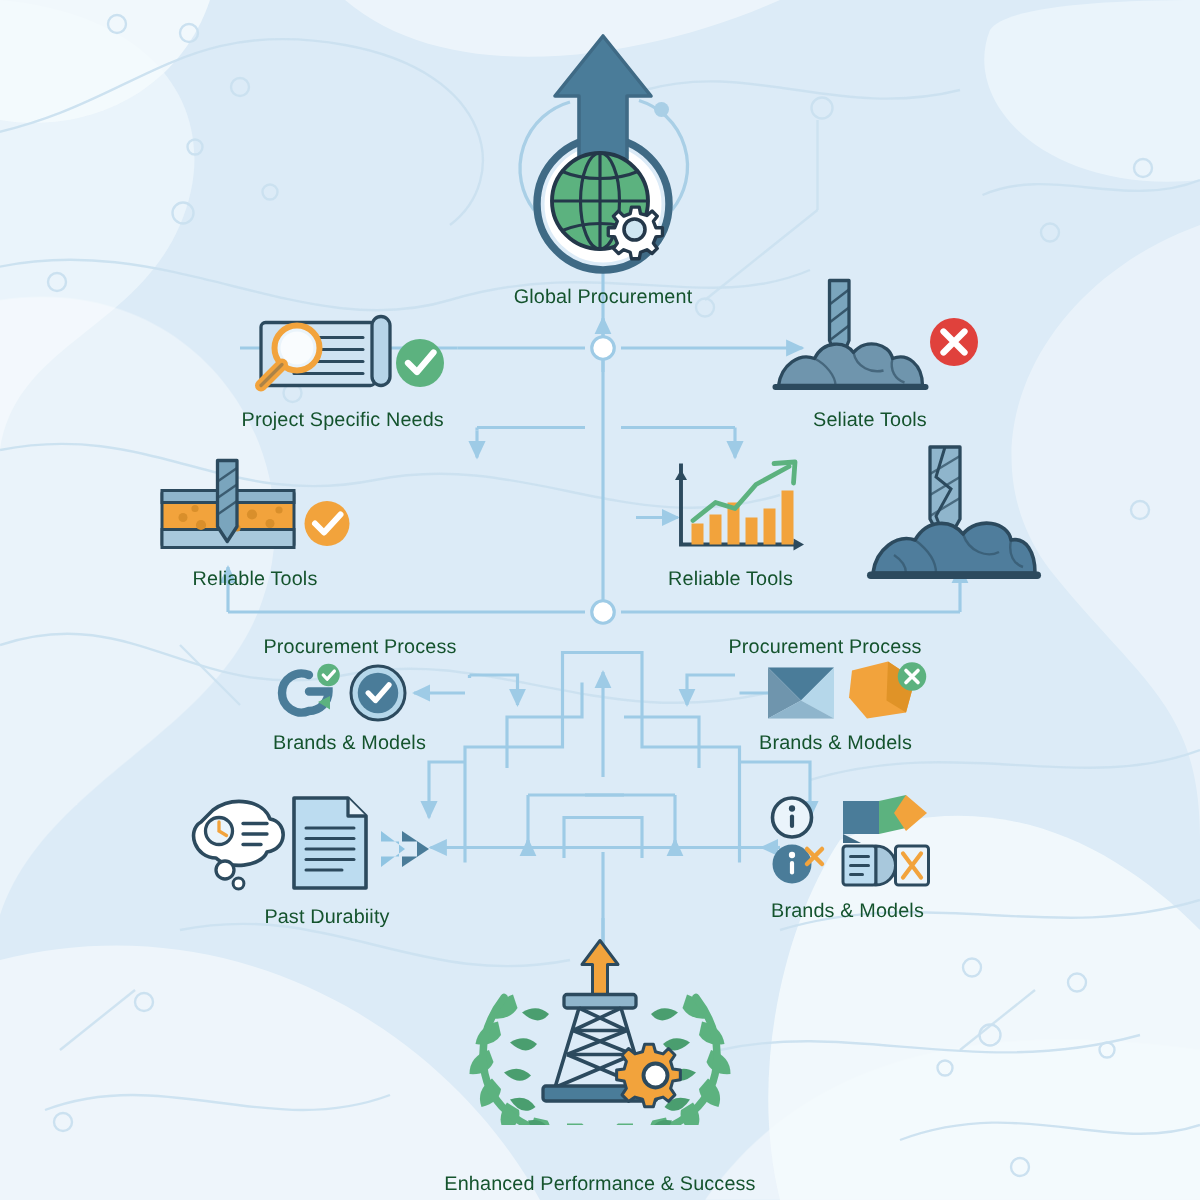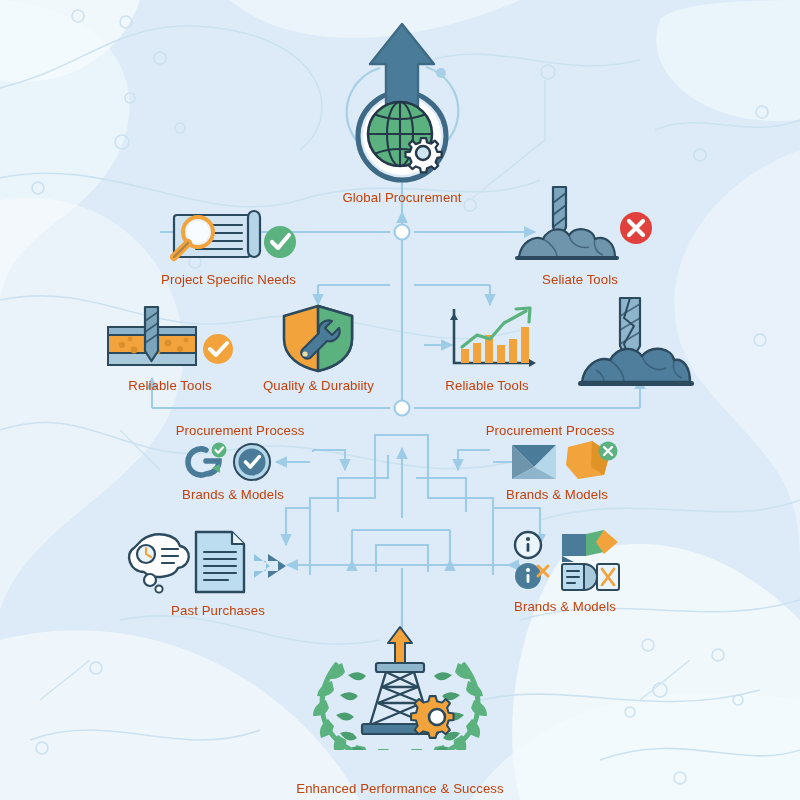--- a/index.html
+++ b/index.html
@@ -11,21 +11,21 @@
     position:relative;
   }
   #stage{position:absolute;inset:0;width:800px;height:800px;}
   .bg{position:absolute;inset:0;z-index:0;}
   .diagram{position:absolute;inset:0;z-index:2;}
   .nodes{position:absolute;inset:0;z-index:3;}
 
   .node{position:absolute;display:flex;flex-direction:column;align-items:center;}
   .node .art{position:relative;display:flex;align-items:center;justify-content:center;}
   .lbl{
-    margin-top:5px;color:#c2410c;font-size:13.2px;line-height:1.15;
+    margin-top:5px;color:#14532d;font-size:13.2px;line-height:1.15;
     white-space:nowrap;text-align:center;letter-spacing:.1px;
   }
 </style>
 </head>
 <body>
 
 <div id="stage">
 
   <svg class="bg" viewBox="0 0 800 800">
     <rect x="0" y="0" width="800" height="800" fill="#dcebf7"></rect>
@@ -271,32 +271,20 @@
             <line x1="45" y1="38" x2="58" y2="29"></line>
           </g>
 
           <circle cx="118" cy="44" r="15" fill="#f2a33c"></circle>
           <path d="M110,44 l6,6 l11,-12" fill="none" stroke="#fff" stroke-width="4" stroke-linecap="round" stroke-linejoin="round"></path>
         </svg>
       </div>
       <div class="lbl">Reliable Tools</div>
     </div>
 
-    <div class="node" style="left:256px;top:303px;width:125px;">
-      <div class="art" style="width:125px;height:70px;">
-        <svg width="125" height="70" viewBox="0 0 125 70">
-          <path d="M62,3 L96,13 V36 C96,54 80,64 62,68 C44,64 28,54 28,36 V13 Z" fill="#f2a33c" stroke="#2c4a5e" stroke-width="2.6" stroke-linejoin="round"></path>
-          <path d="M62,3 L96,13 V36 C96,54 80,64 62,68 Z" fill="#5cb27f" stroke="#2c4a5e" stroke-width="2.6" stroke-linejoin="round"></path>
-
-          <path d="M76,18 a10,10 0 0 0 -13,12 l-17,17 a6,6 0 0 0 8,8 l17,-17 a10,10 0 0 0 12,-13 l-7,7 l-7,-7 z" fill="#4a7c99" stroke="#2c4a5e" stroke-width="2.2" stroke-linejoin="round"></path>
-          <circle cx="49" cy="51" r="2.6" fill="#f2d9a8"></circle>
-        </svg>
-      </div>
-      <div class="lbl">Quality &amp; Durabiity</div>
-    </div>
 
     <div class="node" style="left:432px;top:305px;width:110px;">
       <div class="art" style="width:110px;height:68px;">
         <svg width="110" height="68" viewBox="0 0 110 68">
 
           <path d="M22,4 L22,58 L100,58" fill="none" stroke="#2c4a5e" stroke-width="2.6"></path>
           <path d="M22,8 l-4,7 h8 z" fill="#2c4a5e"></path>
           <path d="M97,54 l7,4 l-7,4 z" fill="#2c4a5e"></path>
 
           <g fill="#f2a33c">
@@ -402,21 +390,21 @@
             <line x1="86" y1="31" x2="118" y2="31"></line>
             <line x1="86" y1="38" x2="118" y2="38"></line>
             <line x1="86" y1="45" x2="118" y2="45"></line>
             <line x1="86" y1="52" x2="110" y2="52"></line>
           </g>
 
           <path d="M136,26 L152,38 L136,50 L136,43 L148,43 L148,33 L136,33 Z" fill="#8fc4e2"></path>
           <path d="M150,26 L168,38 L150,50 L150,43 L160,43 L160,33 L150,33 Z" fill="#4a7c99"></path>
         </svg>
       </div>
-      <div class="lbl">Past Purchases</div>
+      <div class="lbl">Past Durabiity</div>
     </div>
 
     <div class="node" style="left:500px;top:528px;width:130px;">
       <div class="art" style="width:130px;height:66px;">
         <svg width="130" height="66" viewBox="0 0 130 66">
 
           <circle cx="28" cy="17" r="13" fill="#eaf4fb" stroke="#2c4a5e" stroke-width="2.4"></circle>
           <circle cx="28" cy="11" r="2.1" fill="#2c4a5e"></circle>
           <rect x="26.6" y="15" width="2.8" height="9" rx="1.4" fill="#2c4a5e"></rect>
 

